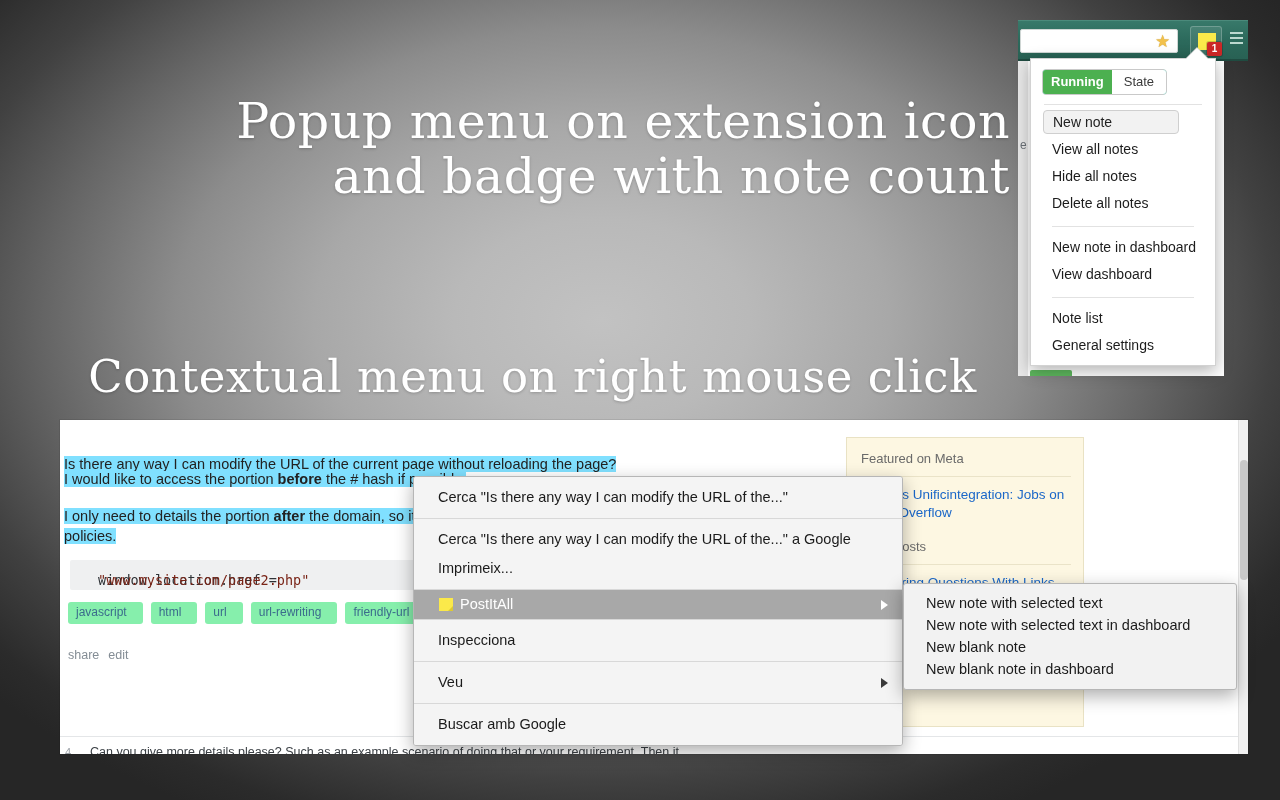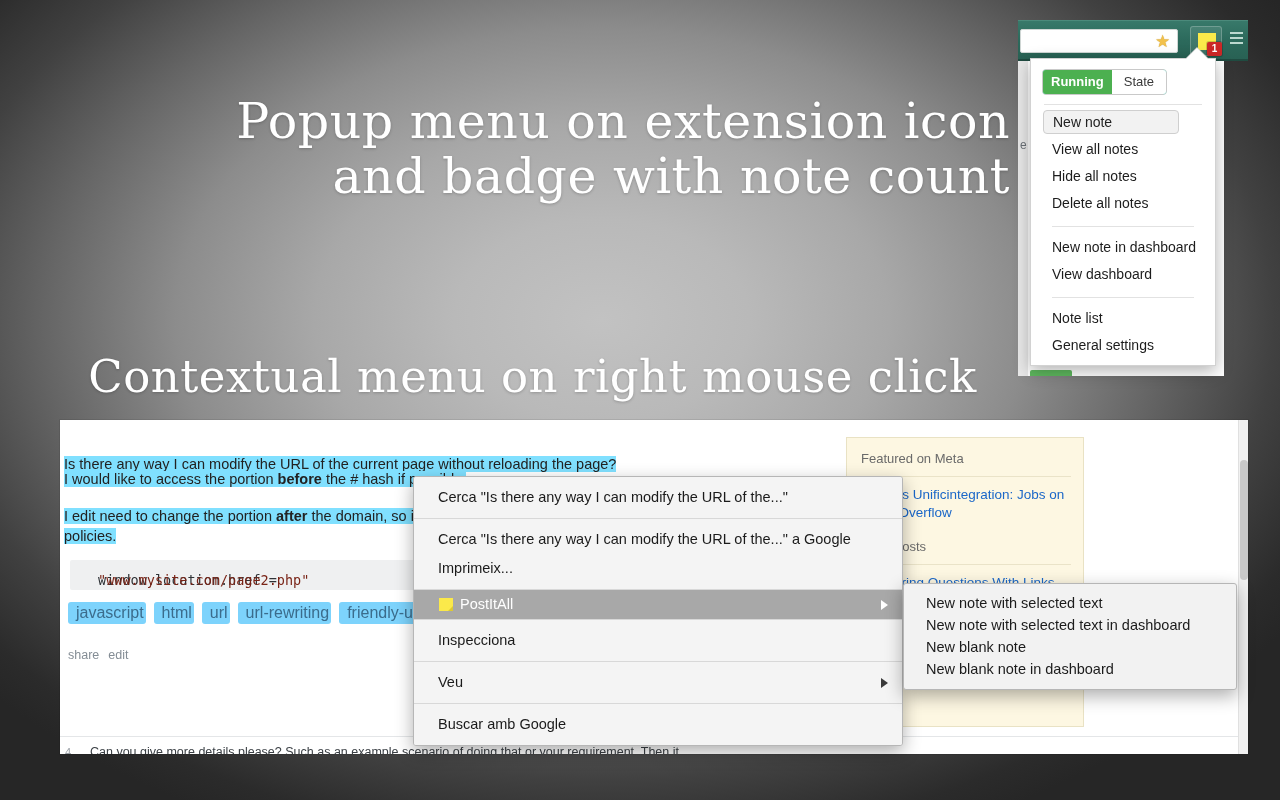--- a/index.html
+++ b/index.html
@@ -110,24 +110,24 @@
   #code-block span .str { color: #7a2518; }
 
   #tag-row {
     position: absolute;
     left: 8px;
     top: 182px;
     display: flex;
     gap: 8px;
   }
   .tag {
-    background: #7dd3fc;
+    background: #86efac;
     color: #3b6c8c;
-    font-size: 16px;
-    padding: 4px 2px 5px 8px;
+    font-size: 12px;
+    padding: 4px 16px 5px 8px;
     border-radius: 3px;
     line-height: 13px;
     white-space: nowrap;
   }
 
   #action-row {
     position: absolute;
     left: 8px;
     top: 228px;
     font-size: 12.5px;
@@ -542,21 +542,21 @@
 
       <div id="q-line-1" class="q-line">
         <span class="hl">Is there any way I can modify the URL of the current page without reloading the page?</span>
       </div>
 
       <div id="q-line-2" class="q-line">
         <span class="hl"><span>I would like to access the portion </span><b>before</b><span> the # hash if possible.</span></span>
       </div>
 
       <div id="q-line-3" class="q-line">
-        <span class="hl"><span>I edit need to change the portion </span><b>after</b><span> the domain, so its not like I'm violating cross-domain</span></span>
+        <span class="hl"><span>I only need to details the portion </span><b>after</b><span> the domain, so its not like I'm violating cross-domain</span></span>
       </div>
 
       <div id="q-line-4" class="q-line">
         <span class="hl">policies.</span>
       </div>
 
       <div id="code-block">
         <span>
             <span>window.location.href = </span>
             <span class="str">"www.mysite.com/page2.php"</span>

